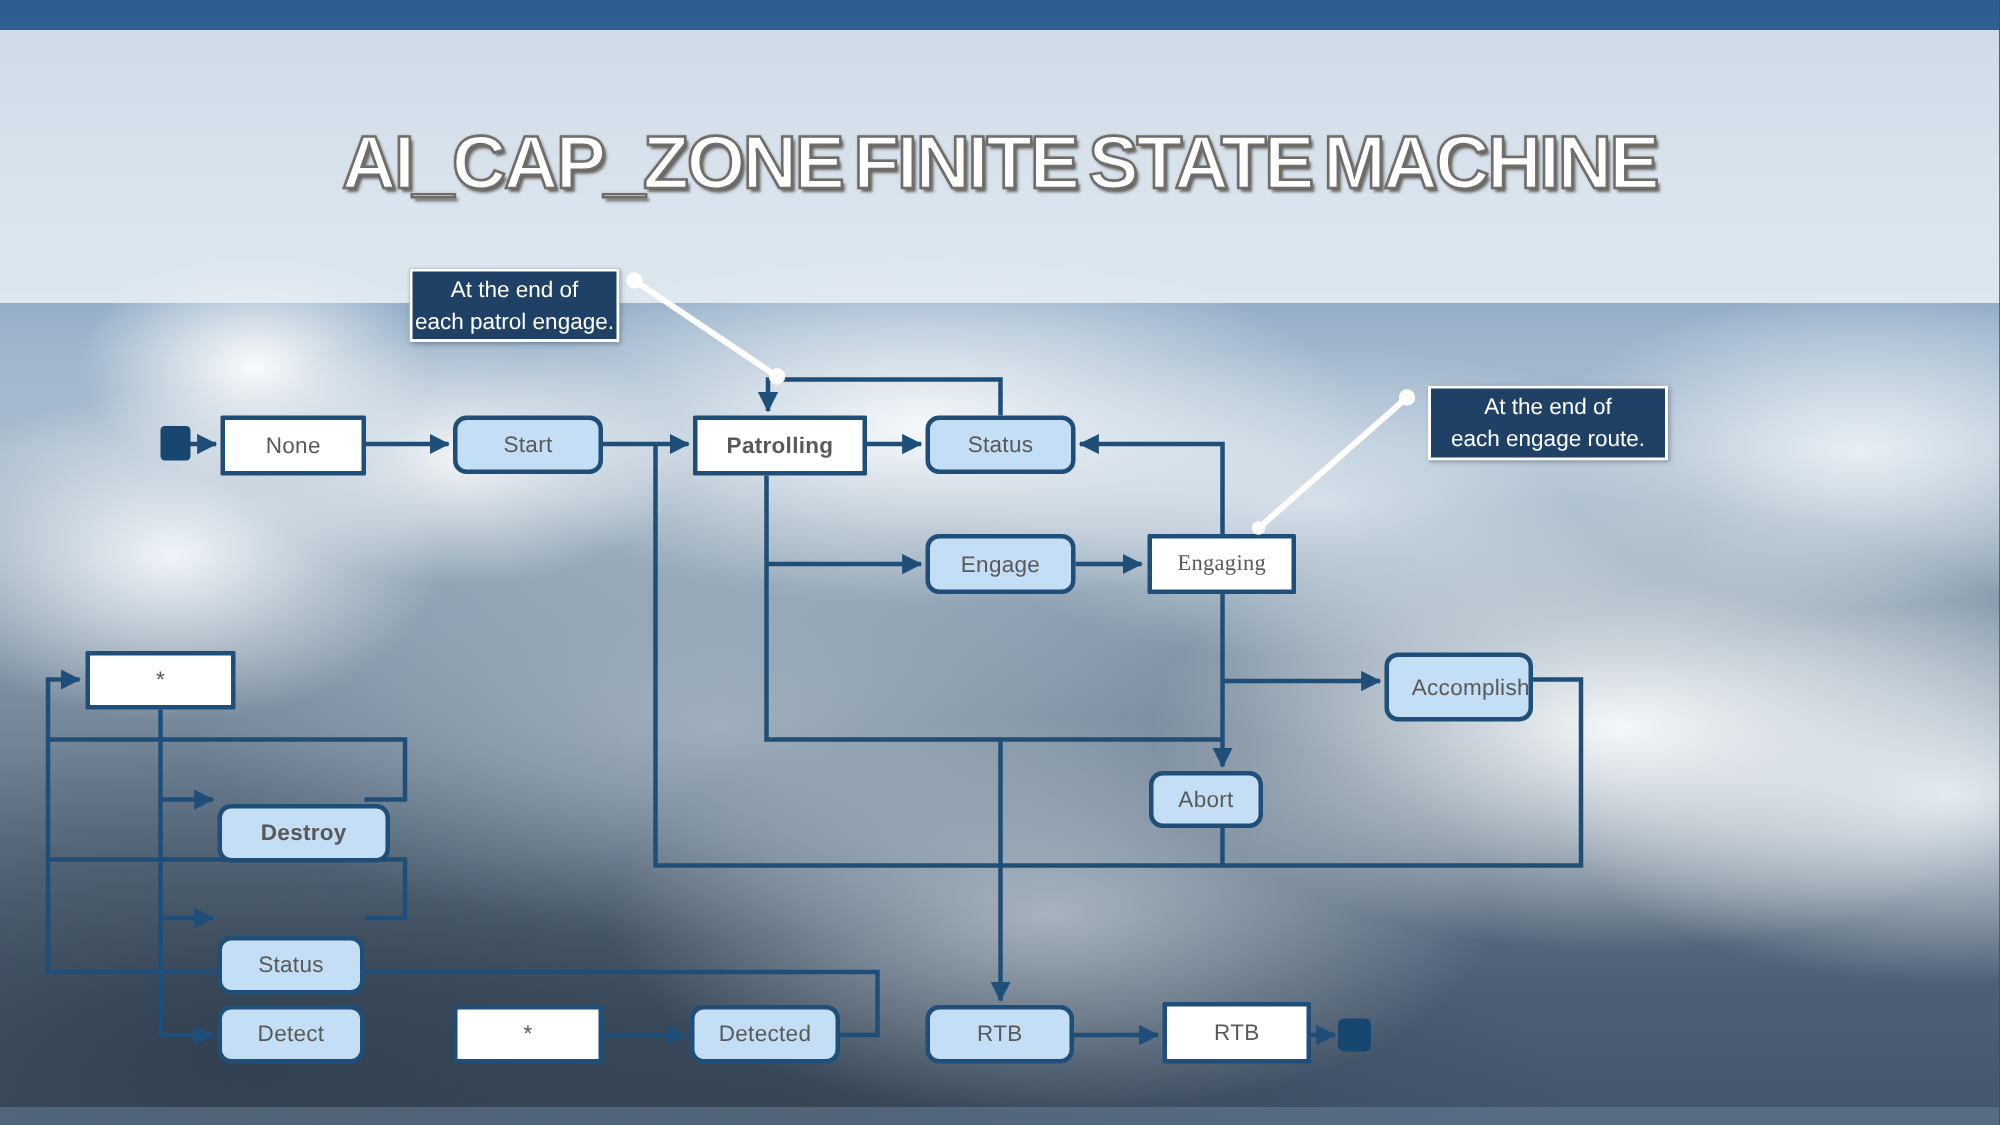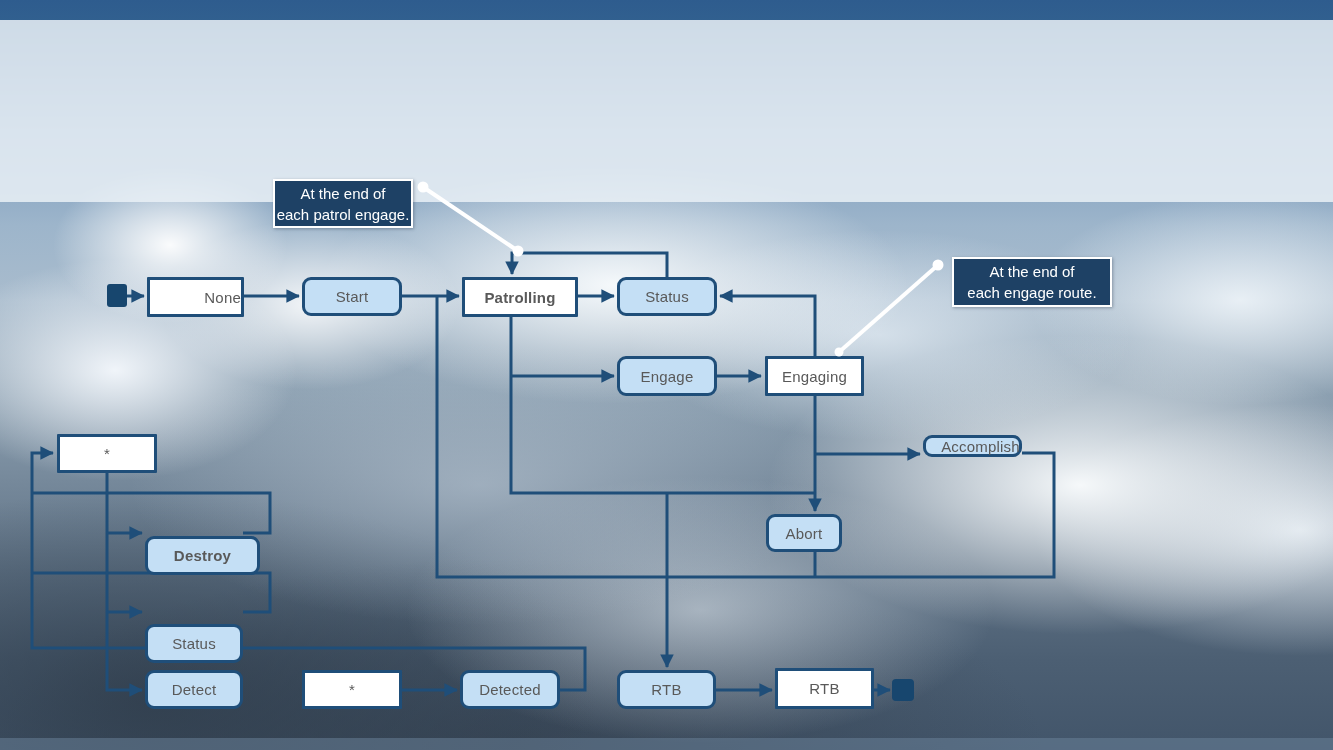--- a/index.html
+++ b/index.html
@@ -49,20 +49,21 @@
   }
 </style>
 </head>
 <body>
 
 <div id="slide">
 
   <div class="band"></div>
   <div class="bottom-strip"></div>
 
+  <div class="title">AI_CAP_ZONE FINITE STATE MACHINE</div>
 
   <svg class="layer" width="1333" height="750">
     <defs>
       <marker id="arw" markerWidth="5" markerHeight="5" refX="4.2" refY="2.25" orient="auto" markerUnits="strokeWidth">
         <path d="M0 0 L4.5 2.25 L0 4.5 Z" fill="#1F4E79"></path>
       </marker>
     </defs>
     <g stroke="#1F4E79" stroke-width="3" fill="none">
       <path d="M126 296 H144" marker-end="url(#arw)"></path>
       <path d="M244 296 H299" marker-end="url(#arw)"></path>
@@ -83,39 +84,39 @@
       <path d="M243 612 H270 V573 H33"></path>
       <path d="M107 473 V690 H142" marker-end="url(#arw)"></path>
       <path d="M107 533 H142" marker-end="url(#arw)"></path>
       <path d="M107 612 H142" marker-end="url(#arw)"></path>
       <path d="M402 690 H457" marker-end="url(#arw)"></path>
       <path d="M716 690 H772" marker-end="url(#arw)"></path>
       <path d="M874 690 H890" marker-end="url(#arw)"></path>
     </g>
   </svg>
 
-  <div class="state plain" style="left:147px;top:277px;width:97px;height:40px;justify-content:flex-end;">
+  <div class="state plain" style="left:147px;top:277px;width:97px;height:40px;">
       <span>None</span>
     </div>
   <div class="state active" style="left:302px;top:277px;width:100px;height:39px;">
       <span>Start</span>
     </div>
   <div class="state plain" style="left:462px;top:277px;width:116px;height:40px;font-weight:bold;">
       <span>Patrolling</span>
     </div>
   <div class="state active" style="left:617px;top:277px;width:100px;height:39px;">
       <span>Status</span>
     </div>
   <div class="state active" style="left:617px;top:356px;width:100px;height:40px;">
       <span>Engage</span>
     </div>
-  <div class="state plain" style="left:765px;top:356px;width:99px;height:40px;">
+  <div class="state plain" style="left:765px;top:356px;width:99px;height:40px;font-family:Liberation Serif, serif;">
       <span>Engaging</span>
     </div>
-  <div class="state active" style="left:923px;top:435px;width:99px;height:22px;padding-left:16px;">
+  <div class="state active" style="left:923px;top:435px;width:99px;height:46px;padding-left:16px;">
       <span>Accomplish</span>
     </div>
   <div class="state active" style="left:766px;top:514px;width:76px;height:38px;">
       <span>Abort</span>
     </div>
   <div class="state plain" style="left:57px;top:434px;width:100px;height:39px;">
       <span>*</span>
     </div>
   <div class="state active" style="left:145px;top:536px;width:115px;height:39px;font-weight:bold;">
       <span>Destroy</span>

